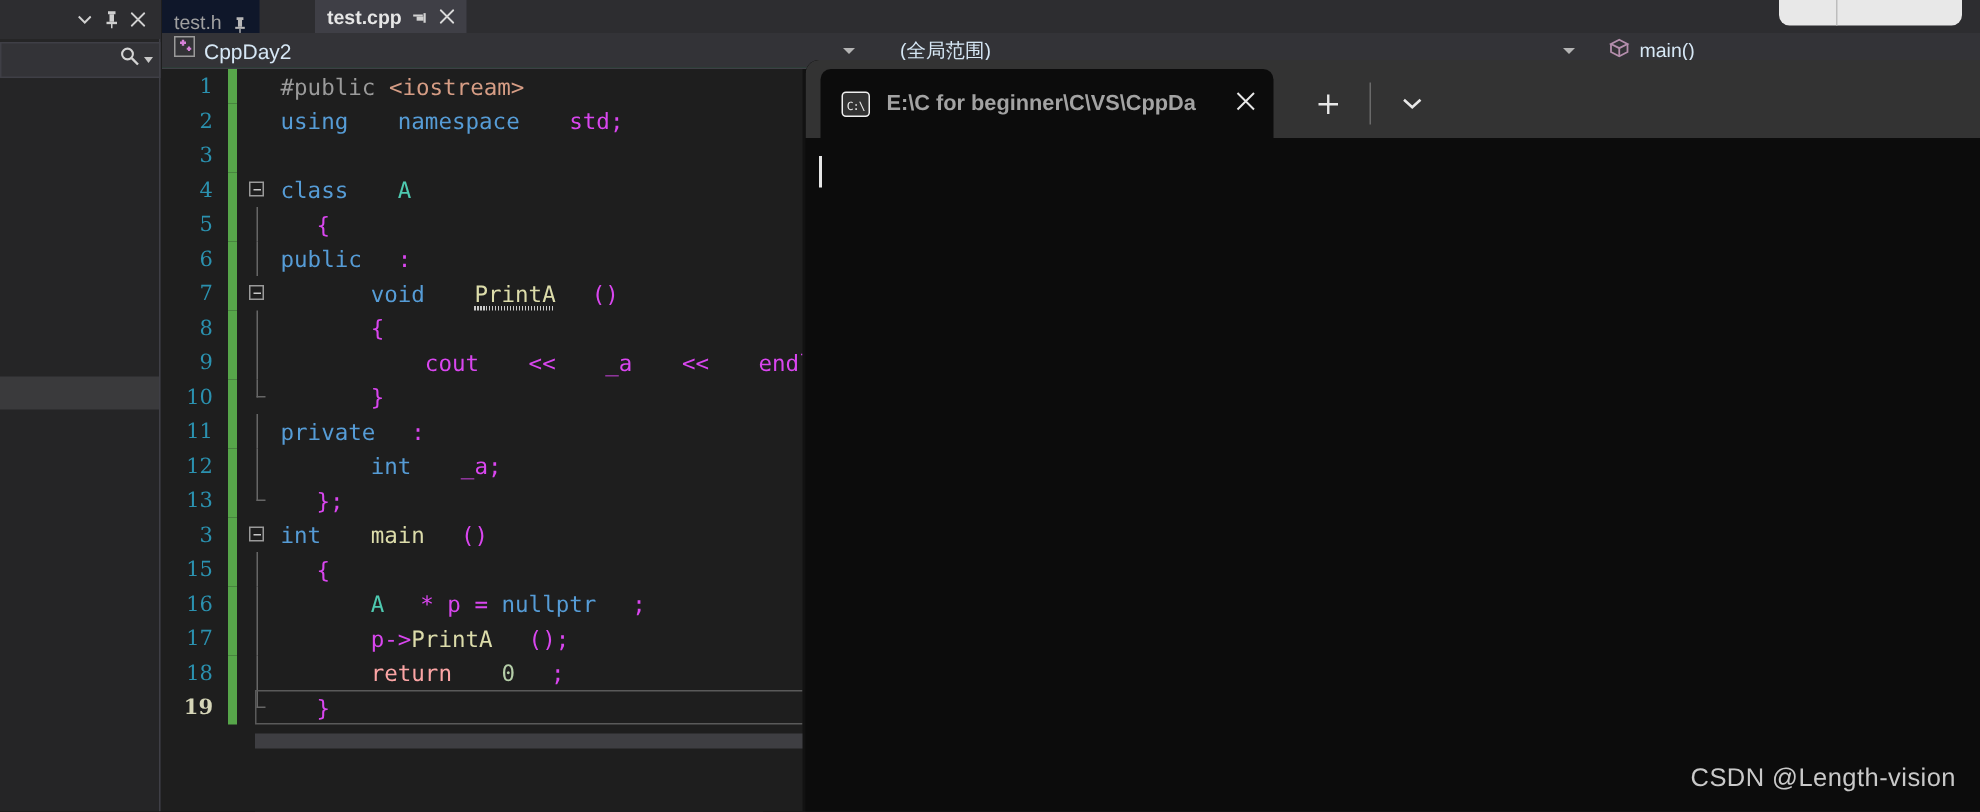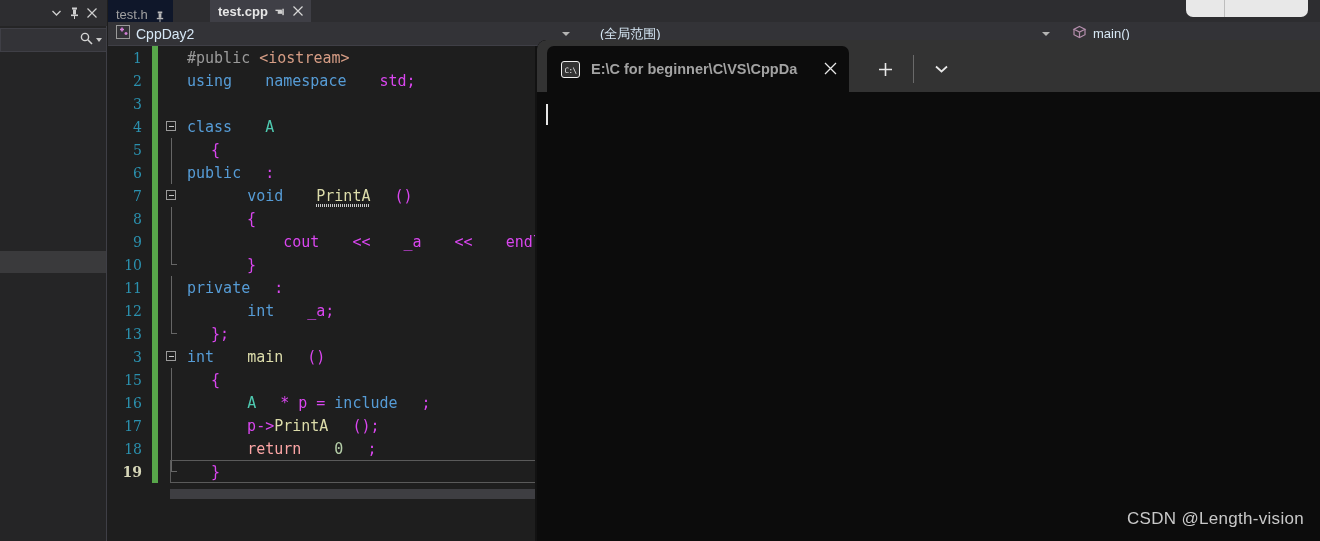--- a/index.html
+++ b/index.html
@@ -563,21 +563,21 @@
         <div class="code-line"><span class="ln">6</span><span class="margin"><span class="bar"></span></span><span class="fold"><span class="vline"></span></span><span class="txt"><span class="k">public</span><span class="pl">:</span></span></div>
         <div class="code-line"><span class="ln">7</span><span class="margin"><span class="bar"></span></span><span class="fold"><span class="box"></span></span><span class="txt"><span class="pl">    </span><span class="k">void</span><span class="pl"> </span><span class="fn sq">PrintA</span><span class="pl">()</span></span></div>
         <div class="code-line"><span class="ln">8</span><span class="margin"><span class="bar"></span></span><span class="fold"><span class="vline"></span></span><span class="txt"><span class="pl">    {</span></span></div>
         <div class="code-line"><span class="ln">9</span><span class="margin"><span class="bar"></span></span><span class="fold"><span class="vline"></span></span><span class="txt"><span class="pl">        cout </span><span class="pl">&lt;&lt;</span><span class="pl"> _a </span><span class="pl">&lt;&lt;</span><span class="pl"> endl;</span></span></div>
         <div class="code-line"><span class="ln">10</span><span class="margin"><span class="bar"></span></span><span class="fold"><span class="lend"></span></span><span class="txt"><span class="pl">    }</span></span></div>
         <div class="code-line"><span class="ln">11</span><span class="margin"><span class="bar"></span></span><span class="fold"><span class="vline"></span></span><span class="txt"><span class="k">private</span><span class="pl">:</span></span></div>
         <div class="code-line"><span class="ln">12</span><span class="margin"><span class="bar"></span></span><span class="fold"><span class="vline"></span></span><span class="txt"><span class="pl">    </span><span class="k">int</span><span class="pl"> _a;</span></span></div>
         <div class="code-line"><span class="ln">13</span><span class="margin"><span class="bar"></span></span><span class="fold"><span class="lend"></span></span><span class="txt"><span class="pl">};</span></span></div>
         <div class="code-line"><span class="ln">3</span><span class="margin"><span class="bar"></span></span><span class="fold"><span class="box"></span></span><span class="txt"><span class="k">int</span><span class="pl"> </span><span class="fn">main</span><span class="pl">()</span></span></div>
         <div class="code-line"><span class="ln">15</span><span class="margin"><span class="bar"></span></span><span class="fold"><span class="vline"></span></span><span class="txt"><span class="pl">{</span></span></div>
-        <div class="code-line"><span class="ln">16</span><span class="margin"><span class="bar"></span></span><span class="fold"><span class="vline"></span></span><span class="txt"><span class="pl">    </span><span class="ty">A</span><span class="pl">* p = </span><span class="k">include</span><span class="pl">;</span></span></div>
+        <div class="code-line"><span class="ln">16</span><span class="margin"><span class="bar"></span></span><span class="fold"><span class="vline"></span></span><span class="txt"><span class="pl">    </span><span class="ty">A</span><span class="pl">* p = </span><span class="k">nullptr</span><span class="pl">;</span></span></div>
         <div class="code-line"><span class="ln">17</span><span class="margin"><span class="bar"></span></span><span class="fold"><span class="vline"></span></span><span class="txt"><span class="pl">    p-&gt;</span><span class="fn">PrintA</span><span class="pl">();</span></span></div>
         <div class="code-line"><span class="ln">18</span><span class="margin"><span class="bar"></span></span><span class="fold"><span class="vline"></span></span><span class="txt"><span class="pl">    </span><span class="kp">return</span><span class="pl"> </span><span class="num">0</span><span class="pl">;</span></span></div>
         <div class="code-line current"><span class="ln cur">19</span><span class="margin"><span class="bar"></span></span><span class="fold"><span class="lend"></span></span><span class="txt"><span class="pl">}</span></span></div>
       </div>
     <div id="h-scrollbar">
       <div class="thumb"></div>
     </div>
     <div id="dark-gutter"></div>
   </div>
 </div>

